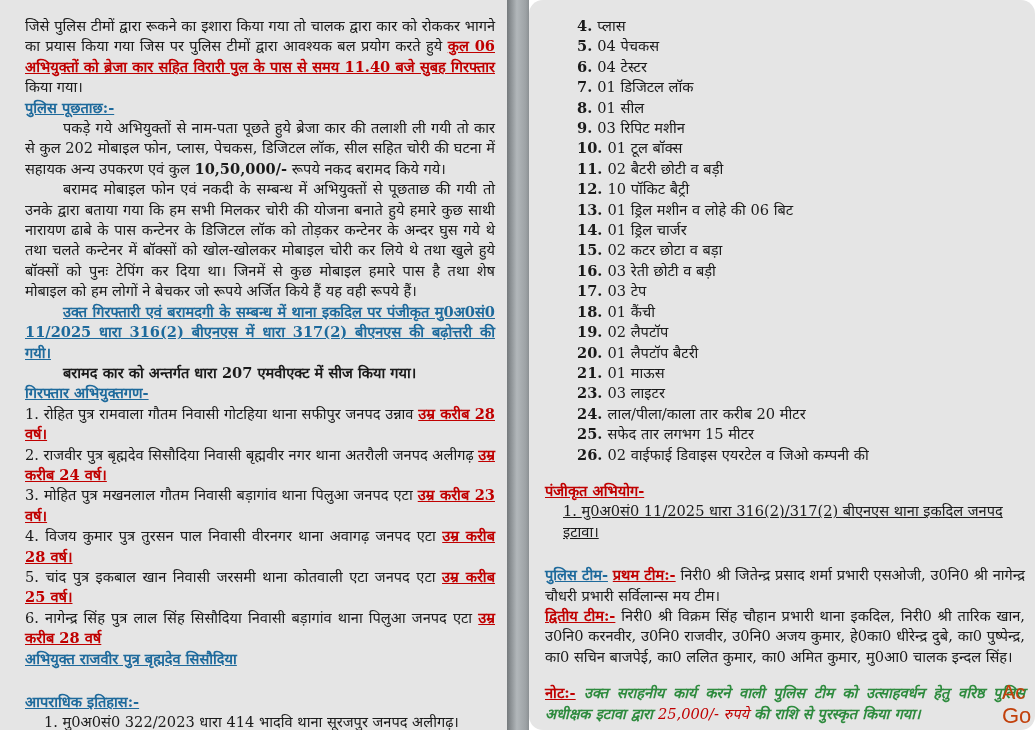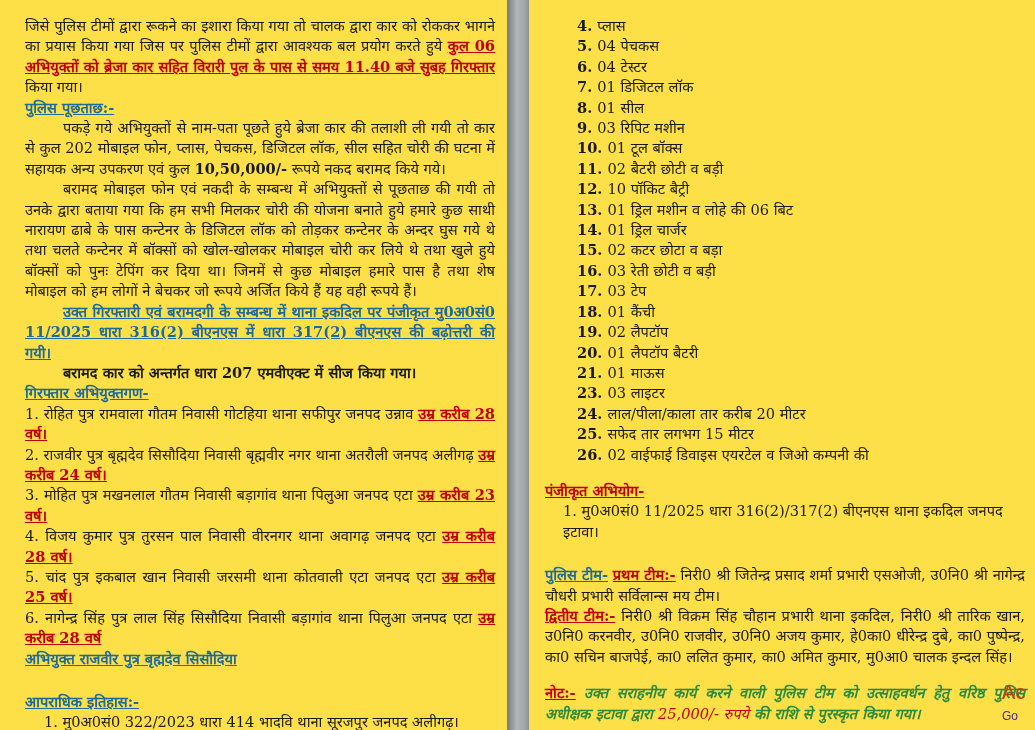--- a/index.html
+++ b/index.html
@@ -1,22 +1,22 @@
 <!DOCTYPE html>
 <html><head>
 <meta charset="utf-8">
 <style>
   * { margin:0; padding:0; box-sizing:border-box; }
   html,body { width:1035px; height:730px; background:#ffffff; overflow:hidden; }
   body { position:relative; font-family:"DejaVu Serif","Liberation Serif",serif;
          font-size:14.6px; line-height:20.4px; color:#1a1a1a; }
 
-  .page { position:absolute; top:0; height:730px; background:#fde047; }
+  .page { position:absolute; top:0; height:730px; background:#e5e5e5; }
   .page-left  { left:0;   width:507px; padding:16px 12px 0 25px; }
-  .page-right { left:529px; width:506px; padding:16px 10px 0 16px; }
+  .page-right { left:529px; width:506px; padding:16px 10px 0 16px;border-radius:14px; }
   .divider { position:absolute; left:507px; top:0; width:22px; height:730px;
              background:linear-gradient(to right,#74797c,#b2b7ba 45%,#9da2a5 85%,#8b9093); }
 
   p, .heading { margin:0; }
   .just { text-align:justify; }
   .indent { text-indent:38px; }
   .gap-top { margin-top:23px; }
   .gap-top-sm { margin-top:16px; }
   .run-red-u  { color:#c00000; font-weight:bold; text-decoration:underline; }
   .run-blue-u { color:#1e6a9c; font-weight:bold; text-decoration:underline; }
@@ -25,26 +25,26 @@
   .run-red-i  { color:#c00000; font-weight:normal; font-style:italic; }
 
   .li { display:block; }
   .num { white-space:pre; }
   .list-flush .li { text-align:justify; }
   .list-indented .li { padding-left:19px; }
   .litext { }
 
   .right-items .li { padding-left:32px; }
   .right-items .num { font-weight:bold; }
-  .reg-list .li { padding-left:18px; }
+  .reg-list .li { padding-left:18px;text-decoration:underline; }
 
   .watermark { position:absolute; left:1002px; color:#c2410c;
                font-family:"Liberation Sans","DejaVu Sans",sans-serif; }
   .wm1 { top:682px; font-size:20px; }
-  .wm2 { top:706px; font-size:12px; color:#4c1d95; }
+  .wm2 { top:706px; font-size:22px; color:#c2410c; }
 </style>
 </head>
 <body>
 
 <div class="page page-left">
   <p class="just"><span>जिसे पुलिस टीमों द्वारा रूकने का इशारा किया गया तो चालक द्वारा कार को रोककर भागने का प्रयास किया गया जिस पर पुलिस टीमों द्वारा आवश्यक बल प्रयोग करते हुये </span><span class="run-red-u">कुल 06 अभियुक्तों को ब्रेजा कार सहित विरारी पुल के पास से समय 11.40 बजे सुबह गिरफ्तार</span><span> किया गया।</span></p>
   <p class="heading"><span class="run-blue-u">पुलिस पूछताछ:-</span></p>
   <p class="just indent"><span>पकड़े गये अभियुक्तों से नाम-पता पूछते हुये ब्रेजा कार की तलाशी ली गयी तो कार से कुल 202 मोबाइल फोन, प्लास, पेचकस, डिजिटल लॉक, सील सहित चोरी की घटना में सहायक अन्य उपकरण एवं कुल </span><span class="run-b">10,50,000/-</span><span> रूपये नकद बरामद किये गये।</span></p>
   <p class="just indent"><span>बरामद मोबाइल फोन एवं नकदी के सम्बन्ध में अभियुक्तों से पूछताछ की गयी तो उनके द्वारा बताया गया कि हम सभी मिलकर चोरी की योजना बनाते हुये हमारे कुछ साथी नारायण ढाबे के पास कन्टेनर के डिजिटल लॉक को तोड़कर कन्टेनर के अन्दर घुस गये थे तथा चलते कन्टेनर में बॉक्सों को खोल-खोलकर मोबाइल चोरी कर लिये थे तथा खुले हुये बॉक्सों को पुनः टेपिंग कर दिया था। जिनमें से कुछ मोबाइल हमारे पास है तथा शेष मोबाइल को हम लोगों ने बेचकर जो रूपये अर्जित किये हैं यह वही रूपये हैं।</span></p>
   <p class="just indent"><span class="run-blue-u">उक्त गिरफ्तारी एवं बरामदगी के सम्बन्ध में थाना इकदिल पर पंजीकृत मु0अ0सं0 11/2025 धारा 316(2) बीएनएस में धारा 317(2) बीएनएस की बढ़ोत्तरी की गयी।</span></p>

